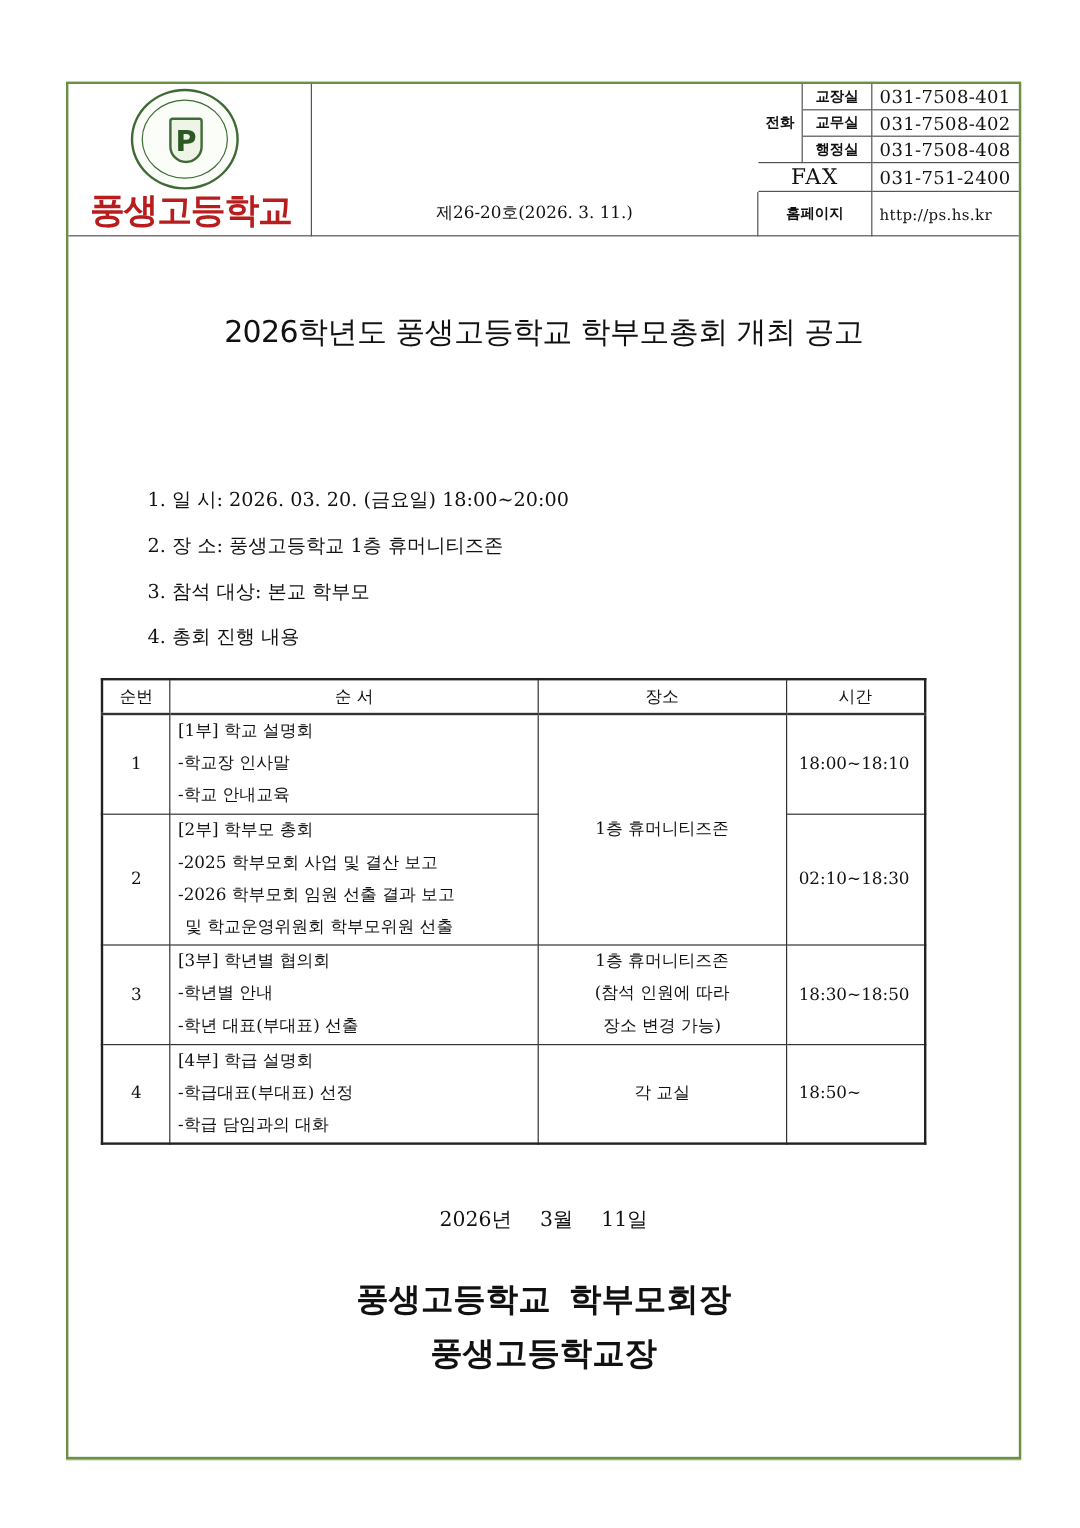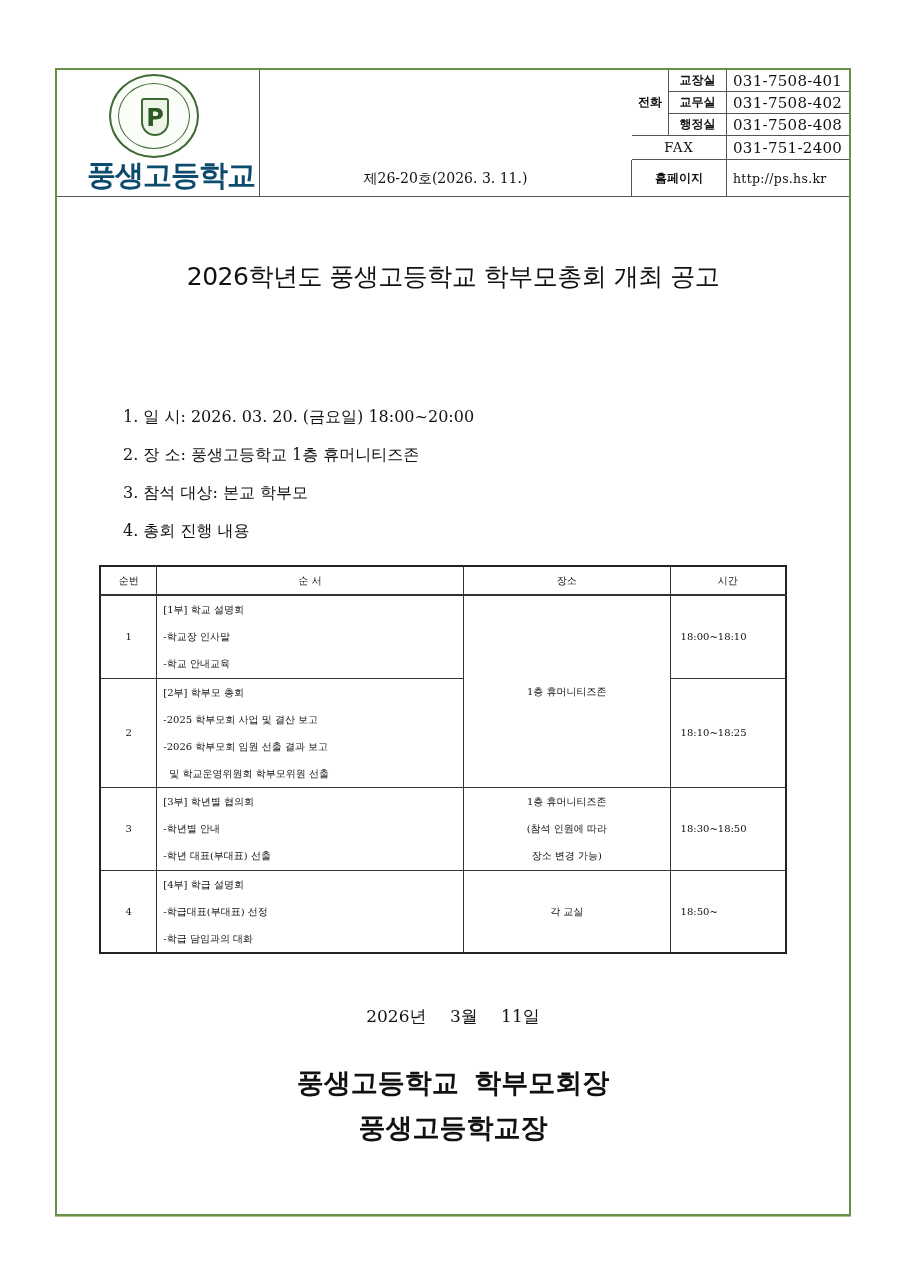--- a/index.html
+++ b/index.html
@@ -24,22 +24,22 @@
   }
   .emblem-shield {
     position: absolute; left: 22px; top: 14px; width: 28px; height: 38px;
     border: 2px solid #3f6a35; border-radius: 3px 3px 14px 14px; background: #eef4e8;
   }
   .emblem-p {
     position: absolute; left: 0; top: 4px; width: 100%; text-align: center;
     font-family: "DejaVu Sans", sans-serif; font-weight: bold; font-size: 24px; color: #2d5a24;
   }
   .school-name-logo {
-    position: absolute; left: 6px; top: 86px; width: 192px; text-align: right;
-    font-family: "DejaVu Sans", sans-serif; font-weight: bold; font-size: 29px; color: #0c4a6e; letter-spacing: -1px;
+    position: absolute; left: 6px; top: 86px; width: 192px; text-align: center;
+    font-family: "DejaVu Sans", sans-serif; font-weight: bold; font-size: 29px; color: #b91c1c; letter-spacing: -1px;
   }
 
   .title-cell { position: absolute; left: 203px; top: 0; width: 372px; height: 90px; border-right: 1px solid #555; border-bottom: 1px solid #555; text-align: center; }
   .main-title { margin-top: 10px; font-family: "DejaVu Sans", sans-serif; font-weight: bold; font-size: 30px; letter-spacing: 10px; }
   .slogan { margin-top: 4px; font-family: "DejaVu Sans", sans-serif; font-weight: bold; font-size: 14px; letter-spacing: 0.5px; }
   .issue-cell { position: absolute; left: 203px; top: 90px; width: 372px; height: 37px; border-right: 1px solid #555; text-align: center; line-height: 37px; font-size: 14px; }
 
   .contact { position: absolute; left: 575px; top: 0; width: 217px; height: 127px; }
   .contact .cell { position: absolute; border-right: 1px solid #555; border-bottom: 1px solid #555; font-size: 13px; text-align: center; display: flex; align-items: center; justify-content: center; }
   .contact .lbl { font-family: "DejaVu Sans", sans-serif; font-weight: bold; font-size: 12px; }
@@ -48,22 +48,22 @@
   
   .notice-title {
     position: absolute; left: 0; top: 190px; width: 792px; text-align: center;
     font-family: "DejaVu Sans", sans-serif; font-size: 25px; font-weight: normal; letter-spacing: -0.5px;
   }
   .intro { position: absolute; left: 30px; top: 265px; width: 745px; font-size: 16px; line-height: 36px; text-align: justify; text-align-last: left; word-spacing: 4px; }
   .items { position: absolute; left: 30px; top: 328px; width: 700px; margin-left: 36px; }
   .items div { font-size: 16px; line-height: 38px; height: 38px; }
 
   table.agenda {
-    position: absolute; left: 42px; top: 495px; width: 688px; border-collapse: collapse;
-    font-size: 10px; font-family: "DejaVu Serif", serif;
+    position: absolute; left: 27px; top: 495px; width: 688px; border-collapse: collapse;
+    font-size: 14px; font-family: "DejaVu Serif", serif;
   }
   table.agenda th, table.agenda td { border: 1px solid #333; }
   table.agenda th { font-weight: normal; height: 29px; text-align: center; border-bottom: 2px solid #333; }
   table.agenda td { vertical-align: middle; }
   table.agenda td.num { text-align: center; width: 57px; }
   table.agenda td.order { width: 307px; padding-left: 6px; line-height: 27px; }
   table.agenda td.place { width: 207px; text-align: center; line-height: 27px; }
   table.agenda td.time { width: 116px; padding-left: 10px; margin-left: 11px; }
   table.agenda { border: 2px solid #222; }
   .order-line { display: block; white-space: nowrap; }
@@ -93,21 +93,21 @@
     <div class="issue-cell">제26-20호(2026. 3. 11.)</div>
 
     <div class="contact">
       <div class="cell lbl" style="left:0;top:0;width:37px;height:66px;">전화</div>
       <div class="cell lbl" style="left:37px;top:0;width:58px;height:22px;">교장실</div>
       <div class="cell val" style="left:95px;top:0;width:122px;height:22px;">031-7508-401</div>
       <div class="cell lbl" style="left:37px;top:22px;width:58px;height:22px;">교무실</div>
       <div class="cell val" style="left:95px;top:22px;width:122px;height:22px;">031-7508-402</div>
       <div class="cell lbl" style="left:37px;top:44px;width:58px;height:22px;">행정실</div>
       <div class="cell val" style="left:95px;top:44px;width:122px;height:22px;">031-7508-408</div>
-      <div class="cell" style="left:0;top:66px;width:95px;height:24px;font-size:13px;letter-spacing:1px;">FAX</div>
+      <div class="cell" style="left:0;top:66px;width:95px;height:24px;font-size:18px;letter-spacing:1px;">FAX</div>
       <div class="cell val" style="left:95px;top:66px;width:122px;height:24px;">031-751-2400</div>
       <div class="cell lbl" style="left:0;top:90px;width:95px;height:37px;border-bottom:none;">홈페이지</div>
       <div class="cell val" style="left:95px;top:90px;width:122px;height:37px;border-bottom:none;font-size:12.5px;">http://ps.hs.kr</div>
     </div>
   </div>
 
   <div class="notice-title">2026학년도 풍생고등학교 학부모총회 개최 공고</div>
   <div class="items">
     <div>1. 일 시: 2026. 03. 20. (금요일) 18:00~20:00</div>
     <div>2. 장 소: 풍생고등학교 1층 휴머니티즈존</div>
@@ -136,21 +136,21 @@
         <td class="time">18:00~18:10</td>
       </tr>
       <tr style="height:109px;">
         <td class="num">2</td>
         <td class="order">
           <span class="order-line">[2부] 학부모 총회</span>
           <span class="order-line">-2025 학부모회 사업 및 결산 보고</span>
           <span class="order-line">-2026 학부모회 임원 선출 결과 보고</span>
           <span class="order-line" style="padding-left:6px;"> 및 학교운영위원회 학부모위원 선출</span>
         </td>
-        <td class="time">18:10~18:25</td>
+        <td class="time">02:10~18:30</td>
       </tr>
       <tr style="height:83px;">
         <td class="num">3</td>
         <td class="order">
           <span class="order-line">[3부] 학년별 협의회</span>
           <span class="order-line">-학년별 안내</span>
           <span class="order-line">-학년 대표(부대표) 선출</span>
         </td>
         <td class="place">
           <span class="order-line">1층 휴머니티즈존</span>

